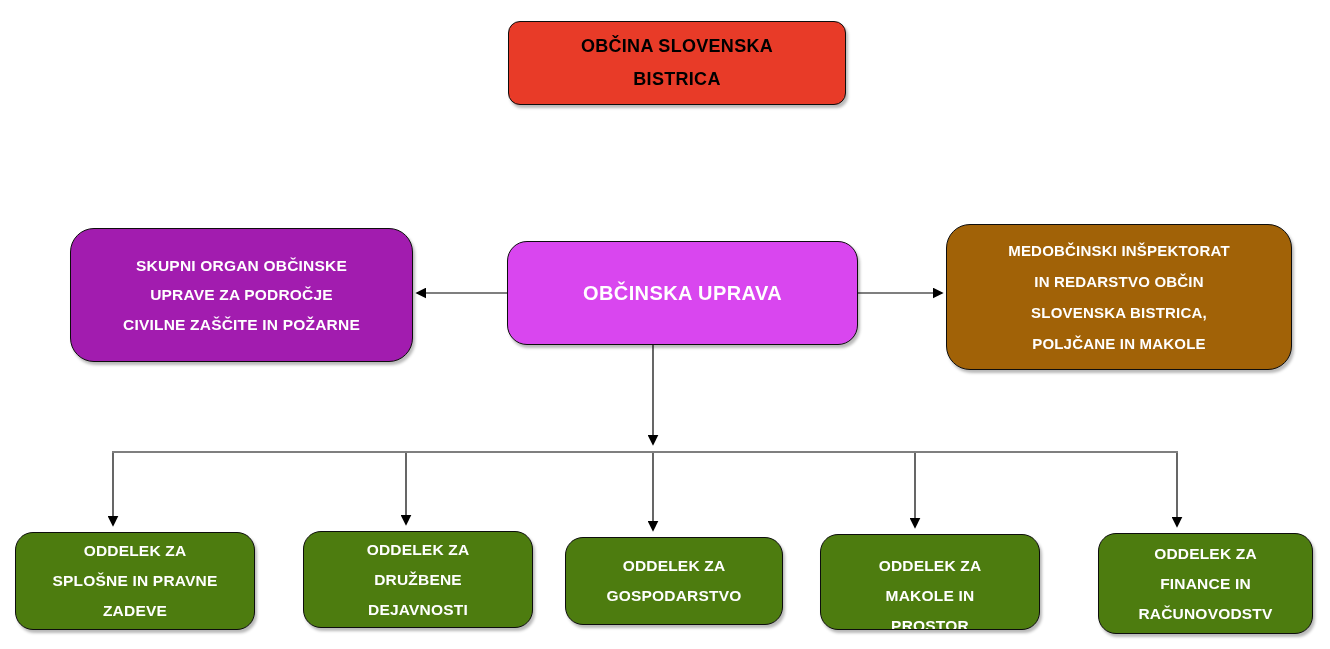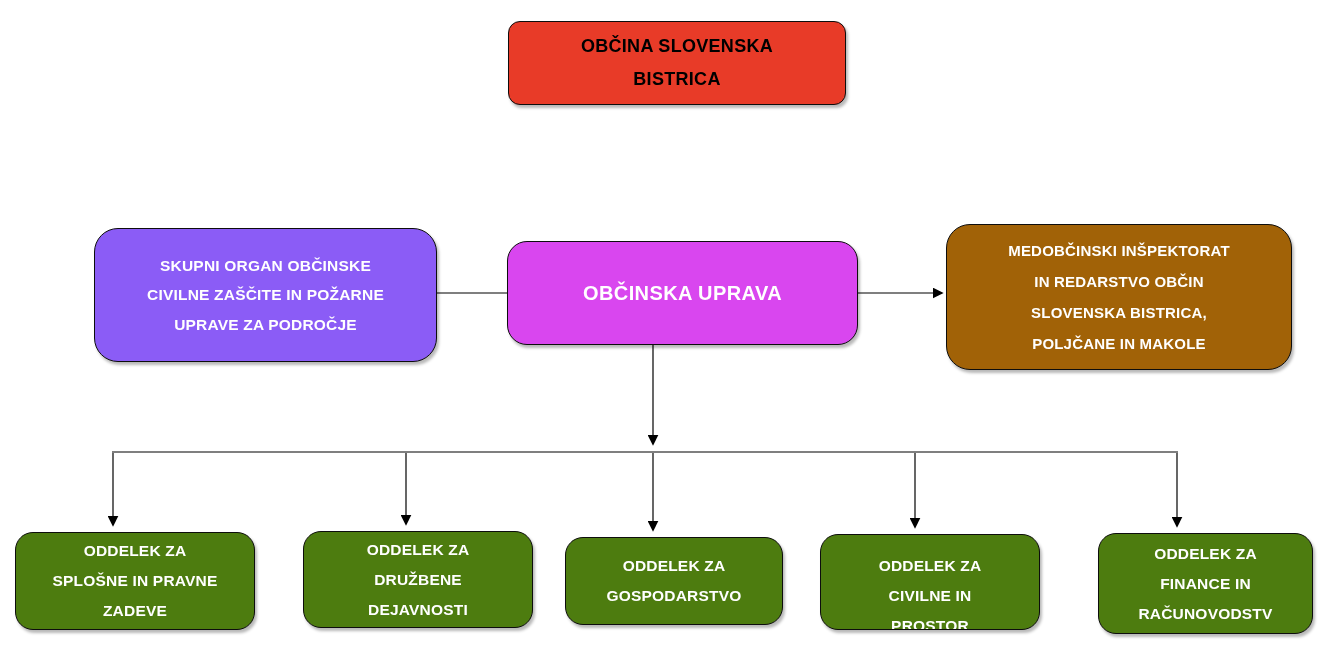--- a/index.html
+++ b/index.html
@@ -23,22 +23,22 @@
     box-sizing:border-box;
   }
   .tline{display:block;width:100%;}
   .node-red{
     left:508px;top:21px;width:338px;height:84px;
     background:#E83B28;color:#000000;border-radius:12px;
     font-size:18px;line-height:33px;letter-spacing:0.3px;
   }
   .node-teal-left{
     left:70px;top:228px;width:343px;height:134px;
-    background:#8b5cf6;border-radius:24px;
-    font-size:15.5px;line-height:29.5px;letter-spacing:0.2px;margin-left:24px;
+    background:#a21caf;border-radius:24px;
+    font-size:15.5px;line-height:29.5px;letter-spacing:0.2px;
   }
   .node-green{
     left:507px;top:241px;width:351px;height:104px;
     background:#d946ef;border-radius:20px;
     font-size:20px;line-height:30px;letter-spacing:0.4px;
   }
   .node-teal-right{
     left:946px;top:224px;width:346px;height:146px;
     background:#a16207;border-radius:24px;
     font-size:15px;line-height:31px;letter-spacing:0.2px;
@@ -82,22 +82,22 @@
     <line x1="1177" y1="453" x2="1177" y2="526" stroke-width="1.4" marker-end="url(#arrow)" stroke="#262626"></line>
   </svg>
 
   <div class="node node-red">
     <span class="tline">OBČINA SLOVENSKA</span>
     <span class="tline">BISTRICA</span>
   </div>
 
   <div class="node node-teal-left">
     <span class="tline">SKUPNI ORGAN OBČINSKE</span>
+    <span class="tline">UPRAVE ZA PODROČJE</span>
     <span class="tline">CIVILNE ZAŠČITE IN POŽARNE</span>
-    <span class="tline">UPRAVE ZA PODROČJE</span>
   </div>
 
   <div class="node node-green">
     <span class="tline">OBČINSKA UPRAVA</span>
   </div>
 
   <div class="node node-teal-right">
     <span class="tline">MEDOBČINSKI INŠPEKTORAT</span>
     <span class="tline">IN REDARSTVO OBČIN</span>
     <span class="tline">SLOVENSKA BISTRICA,</span>
@@ -116,21 +116,21 @@
     <span class="tline">DEJAVNOSTI</span>
   </div>
 
   <div class="node node-blue dept3">
     <span class="tline">ODDELEK ZA</span>
     <span class="tline">GOSPODARSTVO</span>
   </div>
 
   <div class="node node-blue dept4">
     <span class="tline">ODDELEK ZA</span>
-    <span class="tline">CIVILNE IN</span>
+    <span class="tline">MAKOLE IN</span>
     <span class="tline">PROSTOR</span>
   </div>
 
   <div class="node node-blue dept5">
     <span class="tline">ODDELEK ZA</span>
     <span class="tline">FINANCE IN</span>
     <span class="tline">RAČUNOVODSTV</span>
   </div>
 
 </div>

